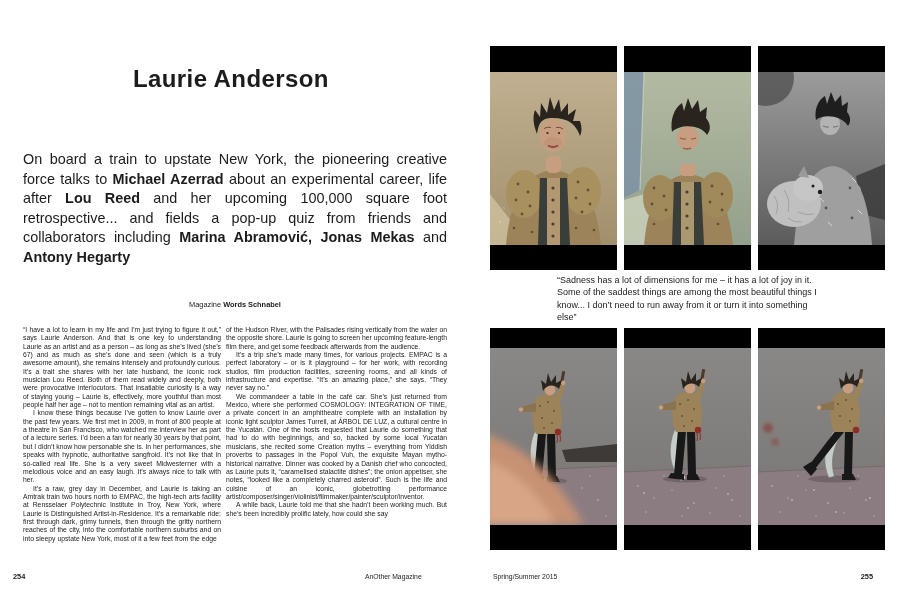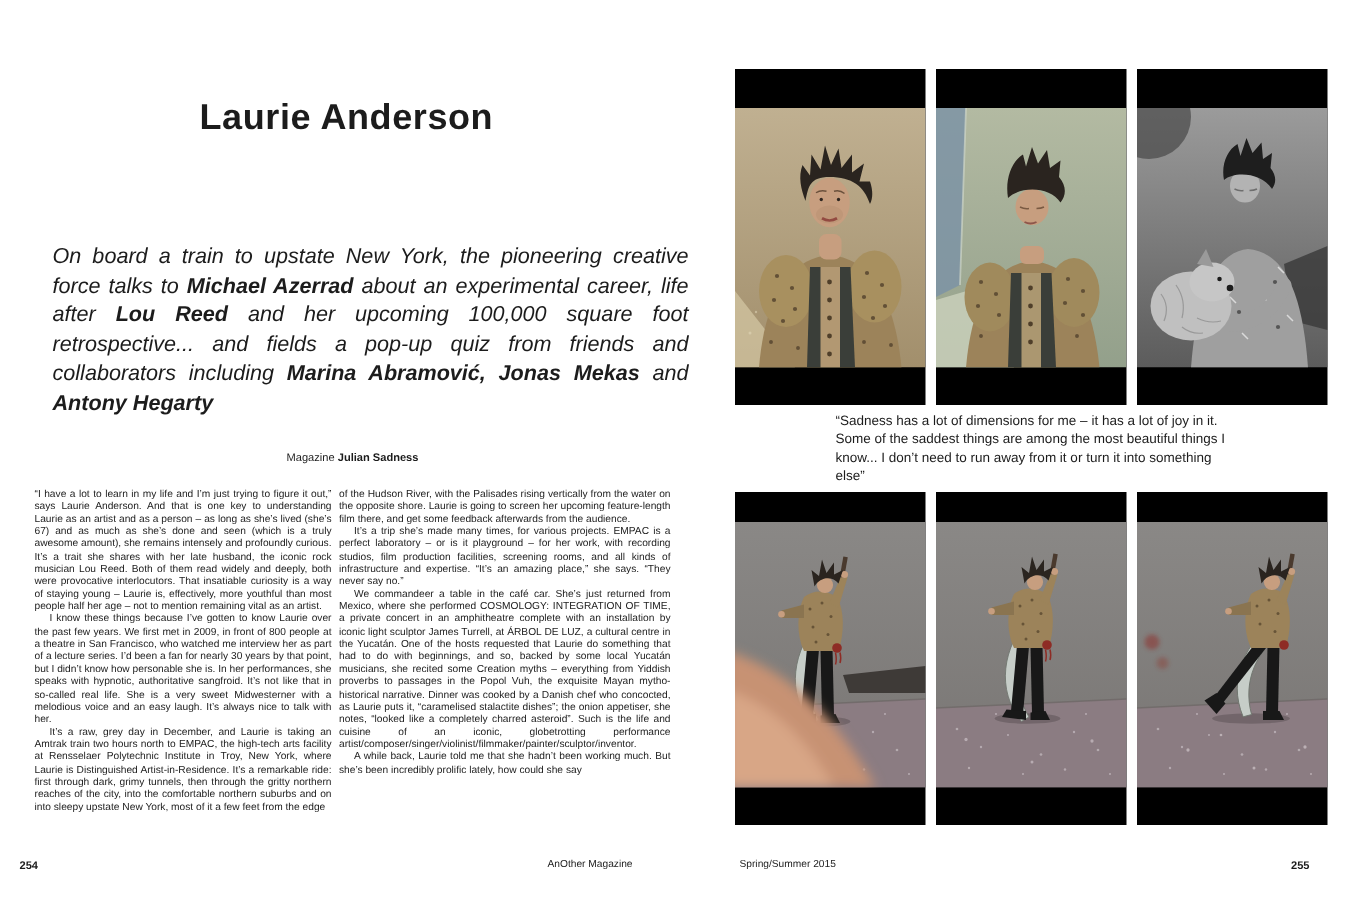--- a/index.html
+++ b/index.html
@@ -9,22 +9,22 @@
   .spread{
     position:relative;width:900px;height:598px;margin:0 auto;
     background:var(--page-bg,#fff);color:var(--text,#1c1c1c);
     font-family:"Liberation Sans",sans-serif;overflow:hidden;
   }
   .page-title{
     position:absolute;left:122px;top:54px;margin:11px;
     font-size:24px;font-weight:700;letter-spacing:.4px;
   }
   .intro{
-    position:absolute;left:23px;top:150px;width:424px;margin:12px;
-    font-size:14.4px;line-height:19.6px;text-align:justify;font-weight:400;font-style:italic;
+    position:absolute;left:23px;top:150px;width:424px;margin:0;
+    font-size:14.4px;line-height:19.6px;text-align:justify;font-weight:400;
   }
   .intro b{font-weight:700;}
   .credits{position:absolute;left:23px;top:300px;width:424px;text-align:center;}
   .credits p{margin:0;font-size:7.4px;line-height:9.6px;}
   .credits b{font-weight:700;}
   .col{
     position:absolute;top:326px;font-size:6.8px;line-height:8.35px;
     text-align:justify;
   }
   .col p{margin:0;}
@@ -143,21 +143,21 @@
           <circle cx="100" cy="128" r=".7"></circle>
       </g>
     </defs>
   </svg>
 
   <h1 class="page-title">Laurie Anderson</h1>
 
   <p class="intro"><span>On board a train to upstate New York, the pioneering creative force talks to </span><b>Michael Azerrad</b><span> about an experimental career, life after </span><b>Lou Reed</b><span> and her upcoming 100,000 square foot retrospective... and fields a pop-up quiz from friends and collaborators including </span><b>Marina Abramović, Jonas Mekas</b><span> and </span><b>Antony Hegarty</b></p>
 
   <div class="credits">
-    <p><span>Magazine</span> <b>Julian Sadness</b></p>
+    <p><span>Magazine</span> <b>Words Schnabel</b></p>
   </div>
 
   <div class="col col-1">
     <p>“I have a lot to learn in my life and I’m just trying to figure it out,” says Laurie Anderson. And that is one key to understanding Laurie as an artist and as a person – as long as she’s lived (she’s 67) and as much as she’s done and seen (which is a truly awesome amount), she remains intensely and profoundly curious. It’s a trait she shares with her late husband, the iconic rock musician Lou Reed. Both of them read widely and deeply, both were provocative interlocutors. That insatiable curiosity is a way of staying young – Laurie is, effectively, more youthful than most people half her age – not to mention remaining vital as an artist.</p>
     <p>I know these things because I’ve gotten to know Laurie over the past few years. We first met in 2009, in front of 800 people at a theatre in San Francisco, who watched me interview her as part of a lecture series. I’d been a fan for nearly 30 years by that point, but I didn’t know how personable she is. In her performances, she speaks with hypnotic, authoritative sangfroid. It’s not like that in so-called real life. She is a very sweet Midwesterner with a melodious voice and an easy laugh. It’s always nice to talk with her.</p>
     <p>It’s a raw, grey day in December, and Laurie is taking an Amtrak train two hours north to EMPAC, the high-tech arts facility at Rensselaer Polytechnic Institute in Troy, New York, where Laurie is Distinguished Artist-in-Residence. It’s a remarkable ride: first through dark, grimy tunnels, then through the gritty northern reaches of the city, into the comfortable northern suburbs and on into sleepy upstate New York, most of it a few feet from the edge</p>
   </div>
 
   <div class="col col-2">
     <p>of the Hudson River, with the Palisades rising vertically from the water on the opposite shore. Laurie is going to screen her upcoming feature-length film there, and get some feedback afterwards from the audience.</p>

